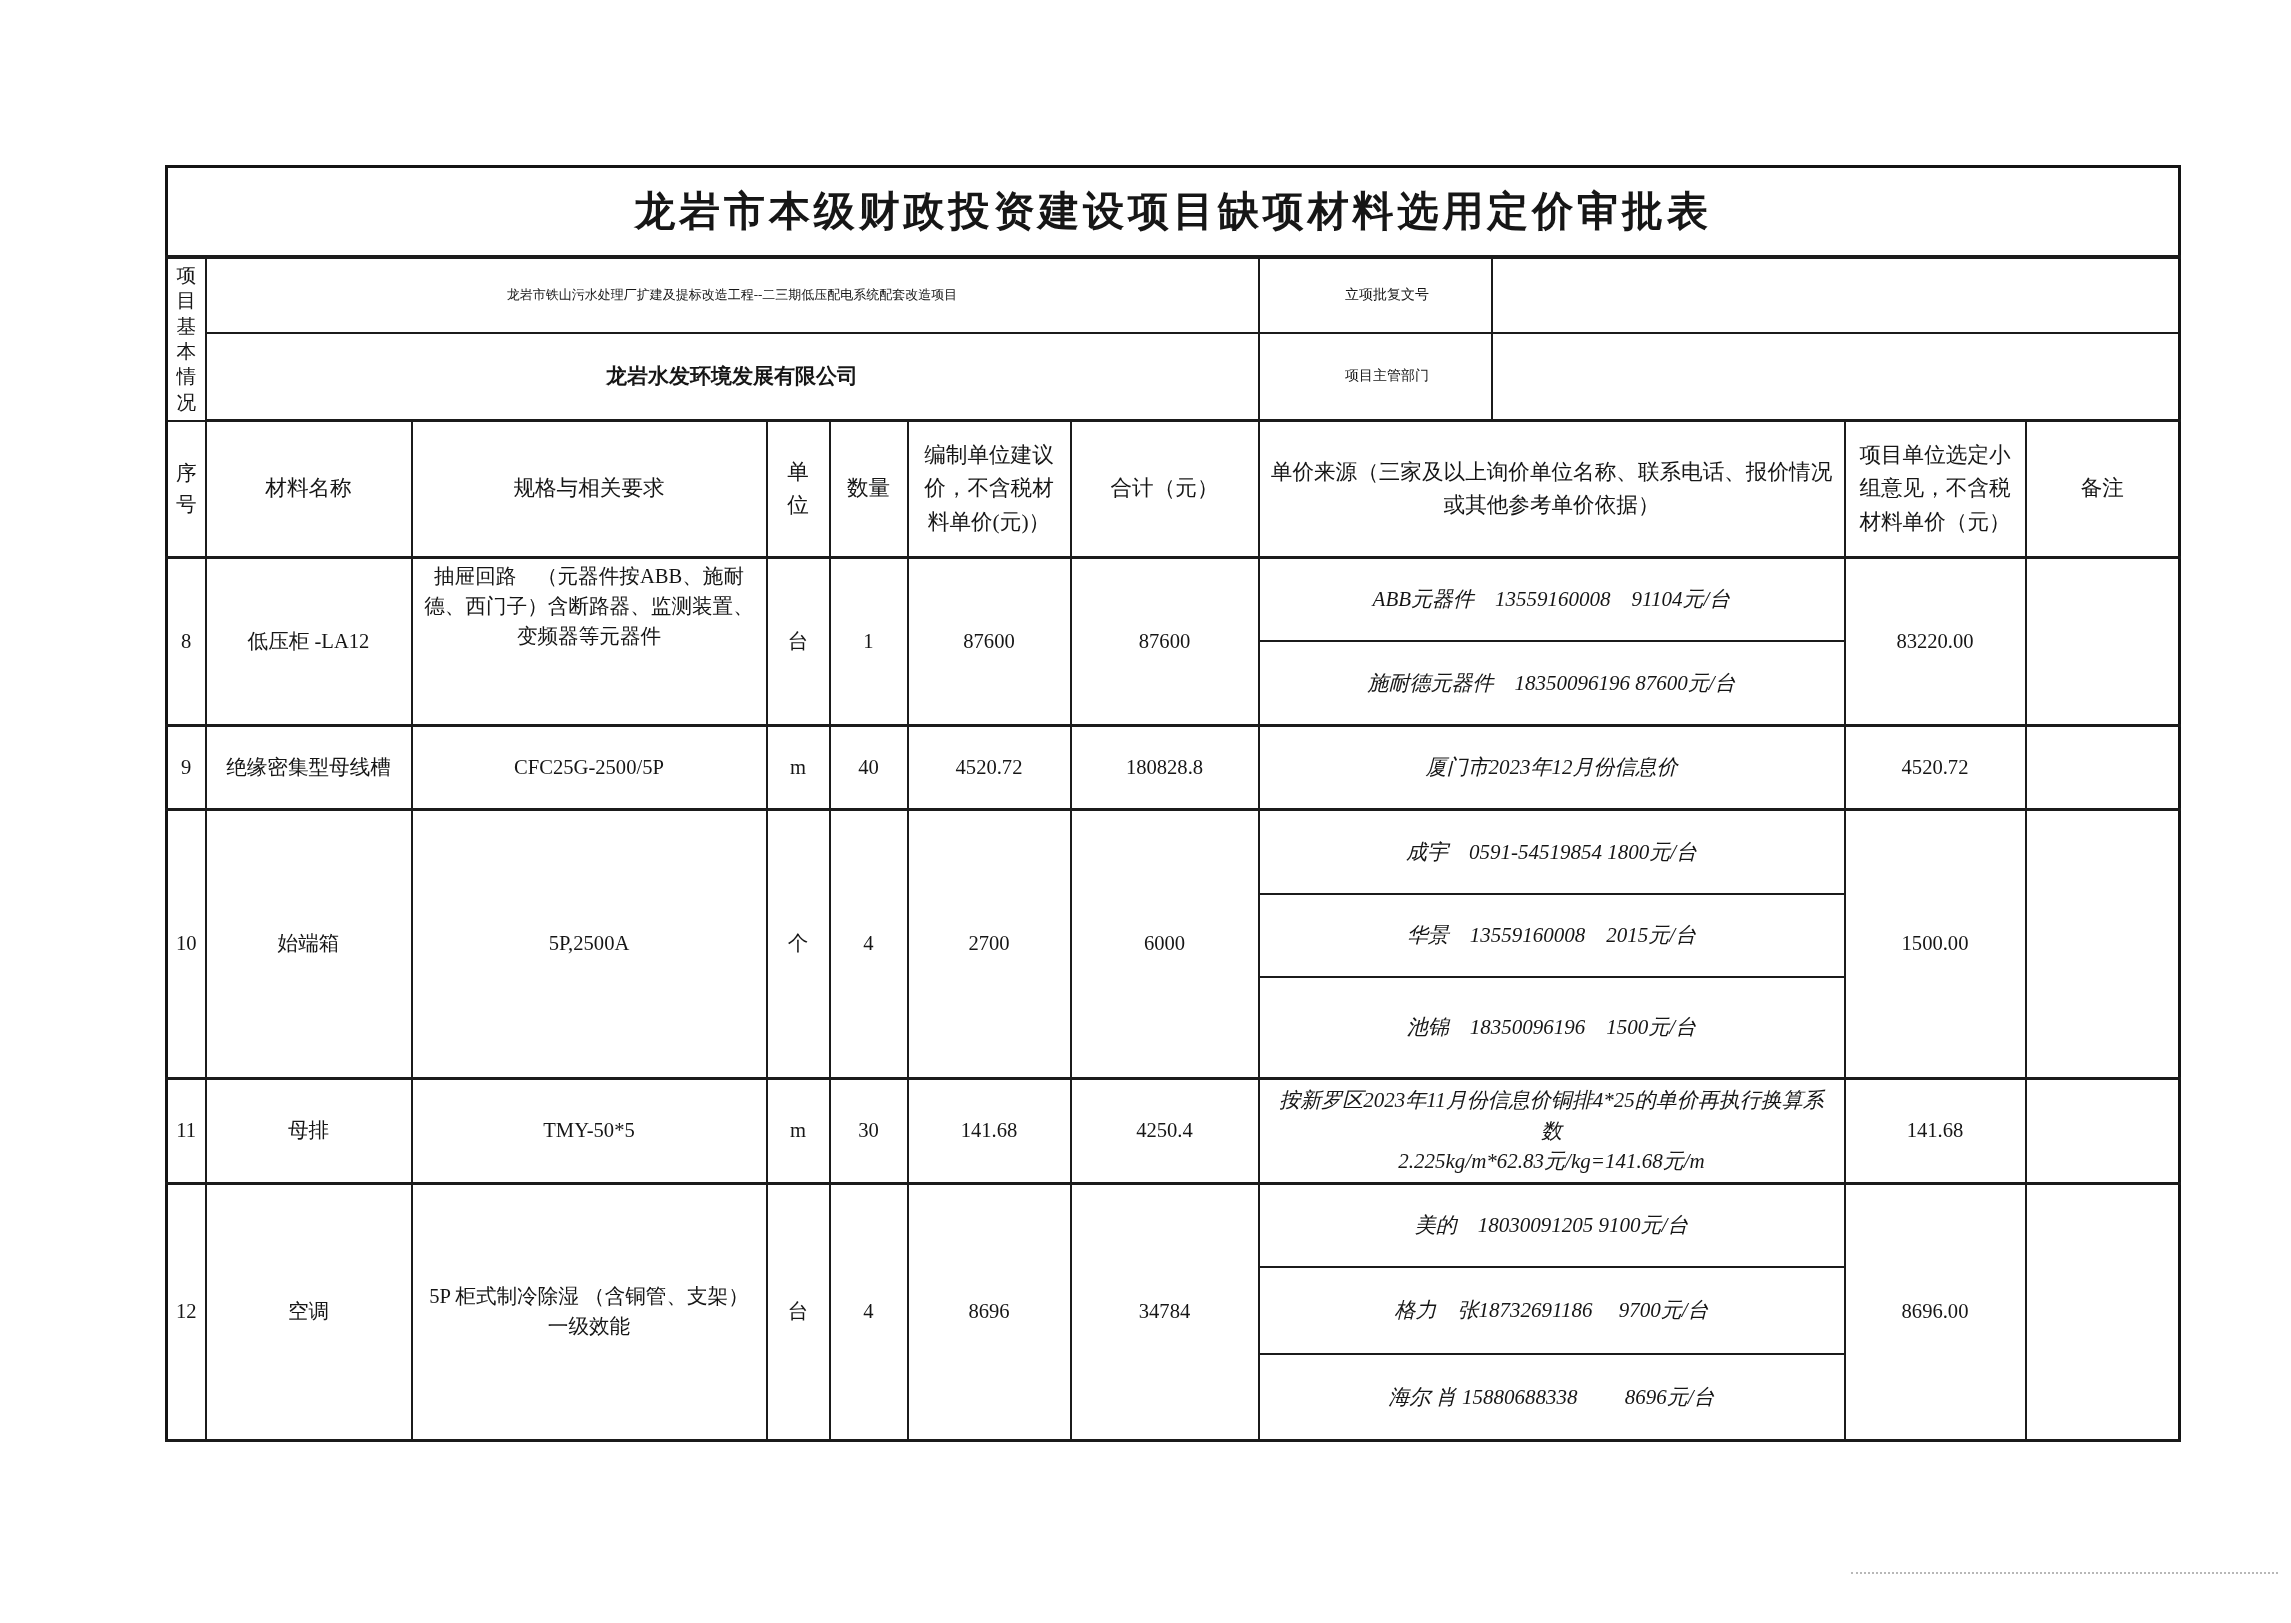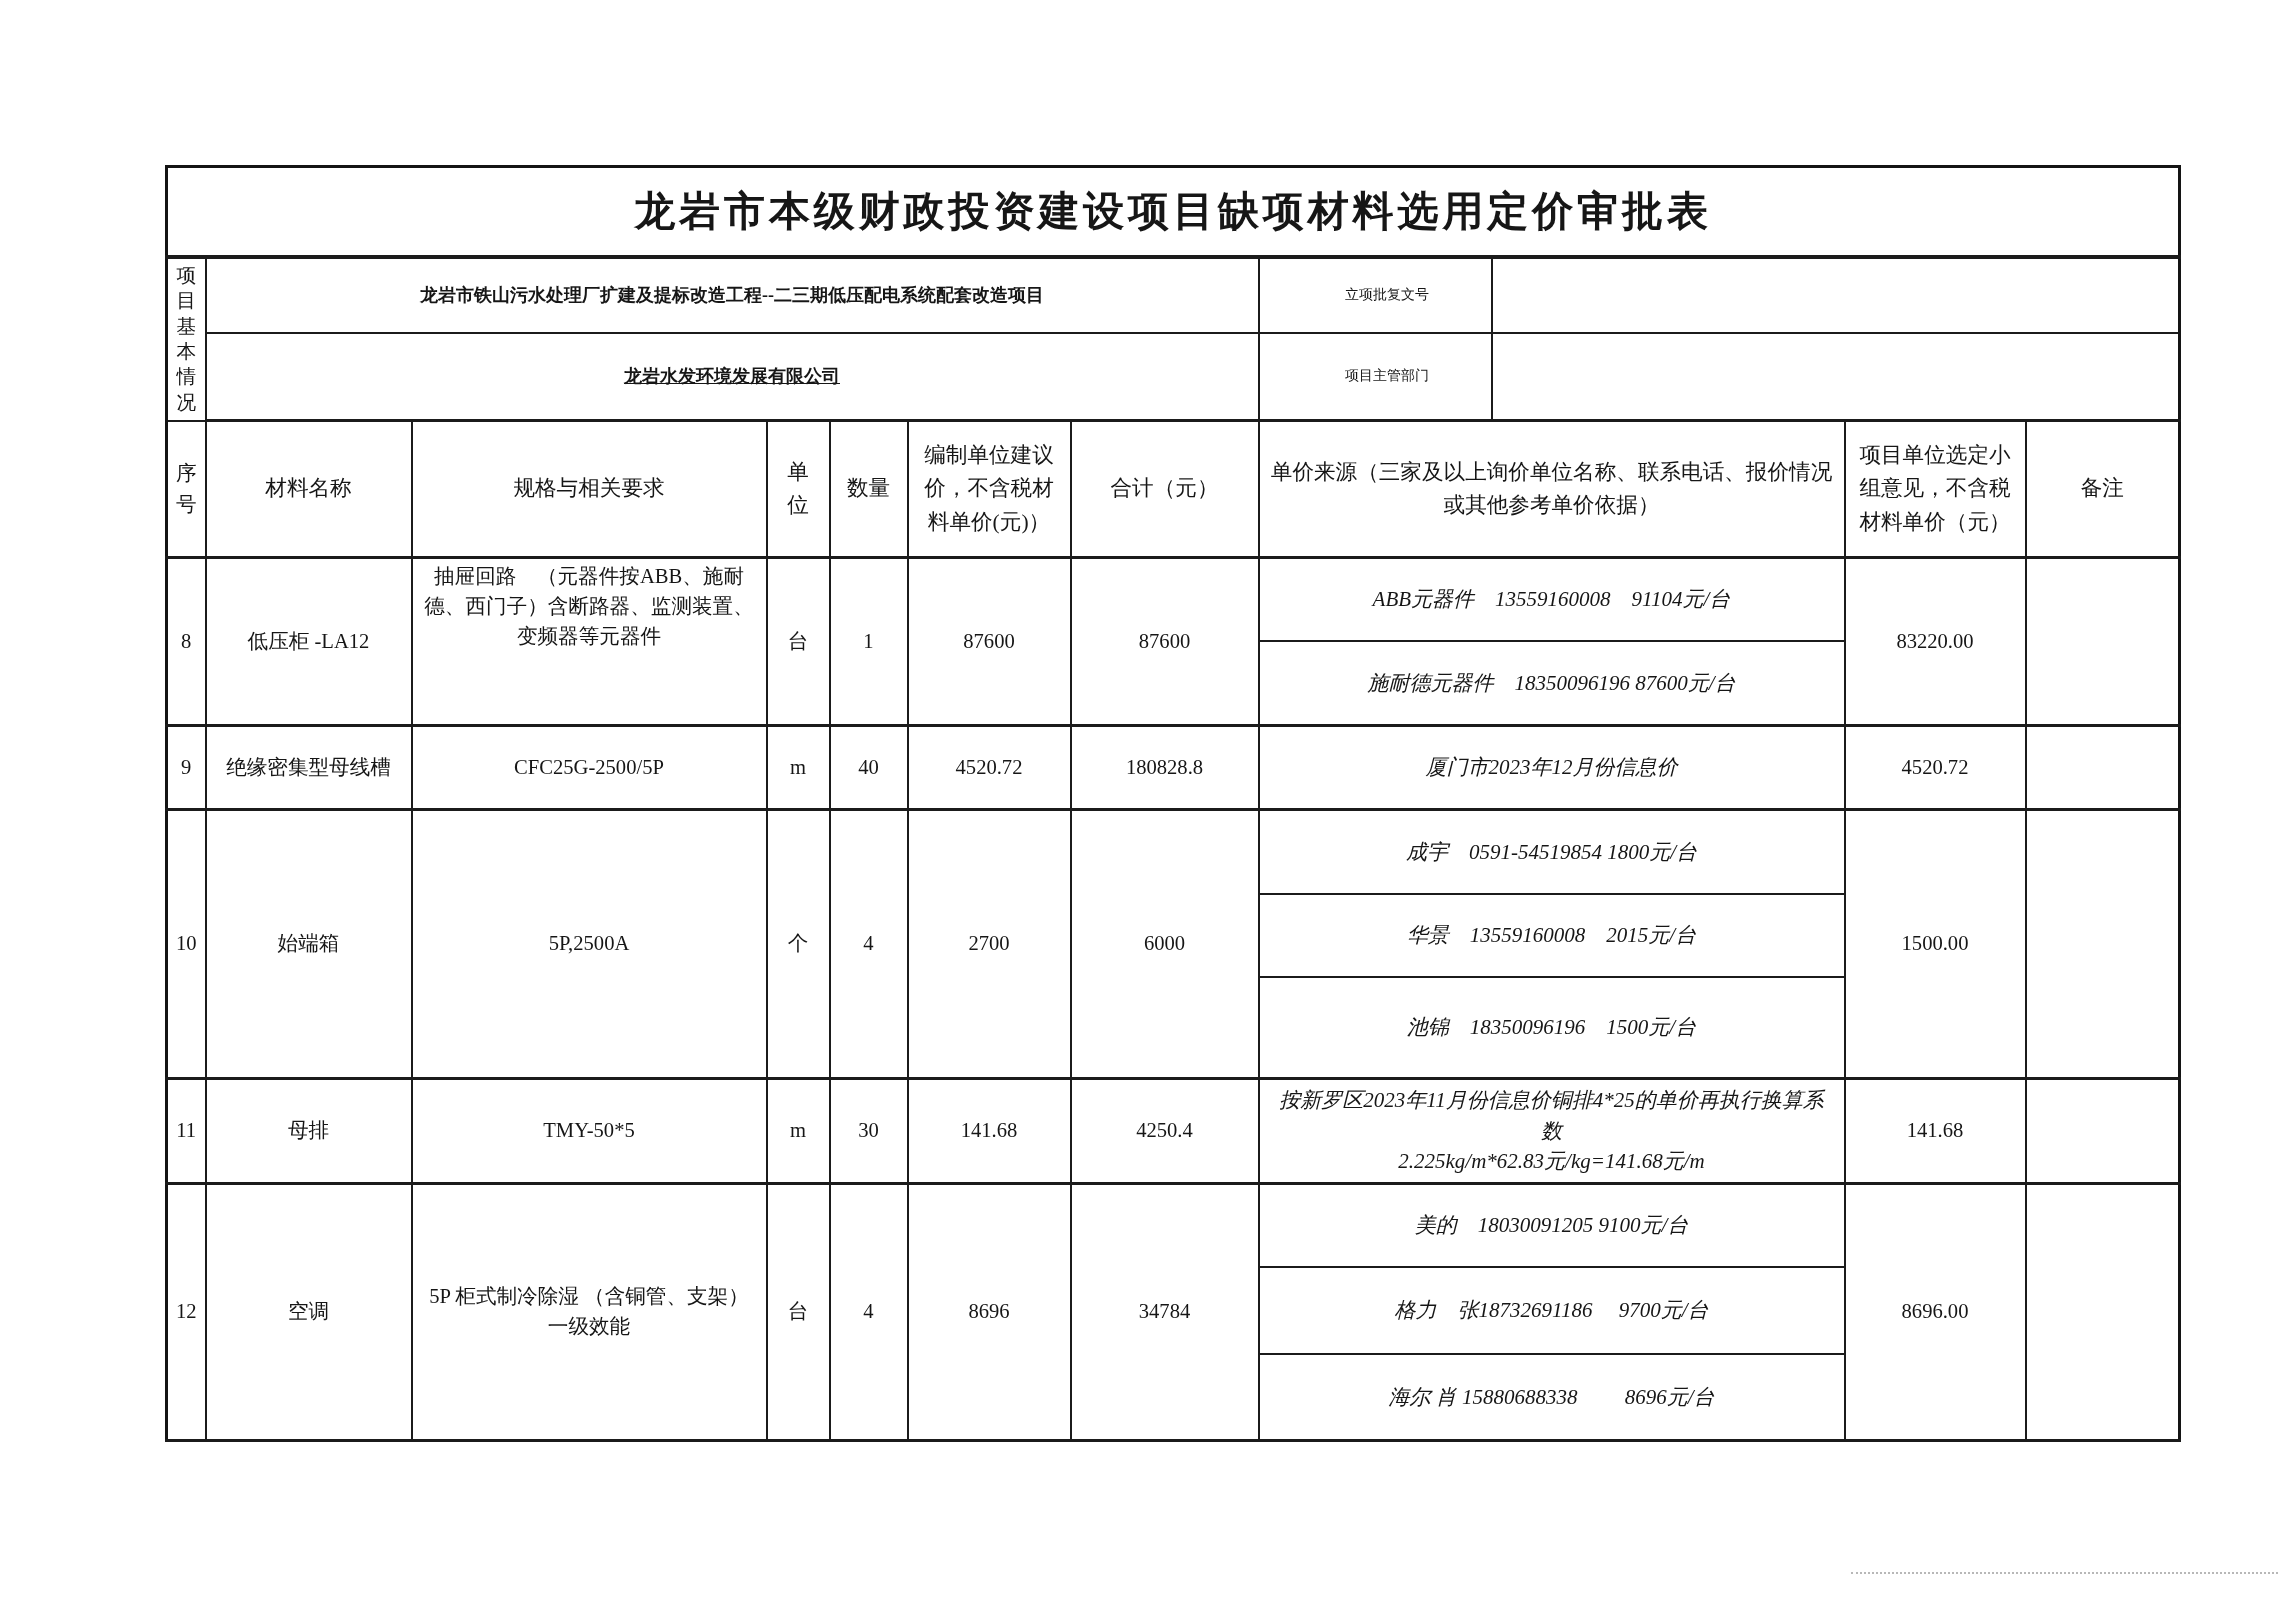--- a/index.html
+++ b/index.html
@@ -23,22 +23,22 @@
   td.title-cell{
     font-size:41px;font-weight:bold;letter-spacing:3.9px;
     border-bottom-width:4.9px;padding:9.8px 0;
   }
   td.vlabel{padding:0;}
   .vstack{
     width:23.5px;margin:0 auto;word-break:break-all;
     line-height:1.3;font-size:19.6px;letter-spacing:0;
   }
   .vstack.seq{font-size:20.6px;line-height:1.5;}
-  td.info-name{font-size:18px;font-weight:bold;}
-  td.info-owner{font-size:18px;font-weight:bold;text-decoration:underline;}
+  td.info-name{font-size:13px;font-weight:normal;}
+  td.info-owner{font-size:21px;font-weight:bold;}
   td.hlabel{font-size:14px;padding-left:30px;}
   td.colhead{font-size:21.6px;line-height:1.55;padding:3.9px 9.8px;}
   td.vtop{vertical-align:top;}
   td.src{font-size:21px;white-space:pre-line;padding:3.9px 13.7px;font-style:italic;}
   td.num{font-size:20.6px;}
   .footer{
     width:2013px;text-align:center;margin-top:41px;
     font-size:23.5px;letter-spacing:5.9px;
   }
   .scan-artifact{

